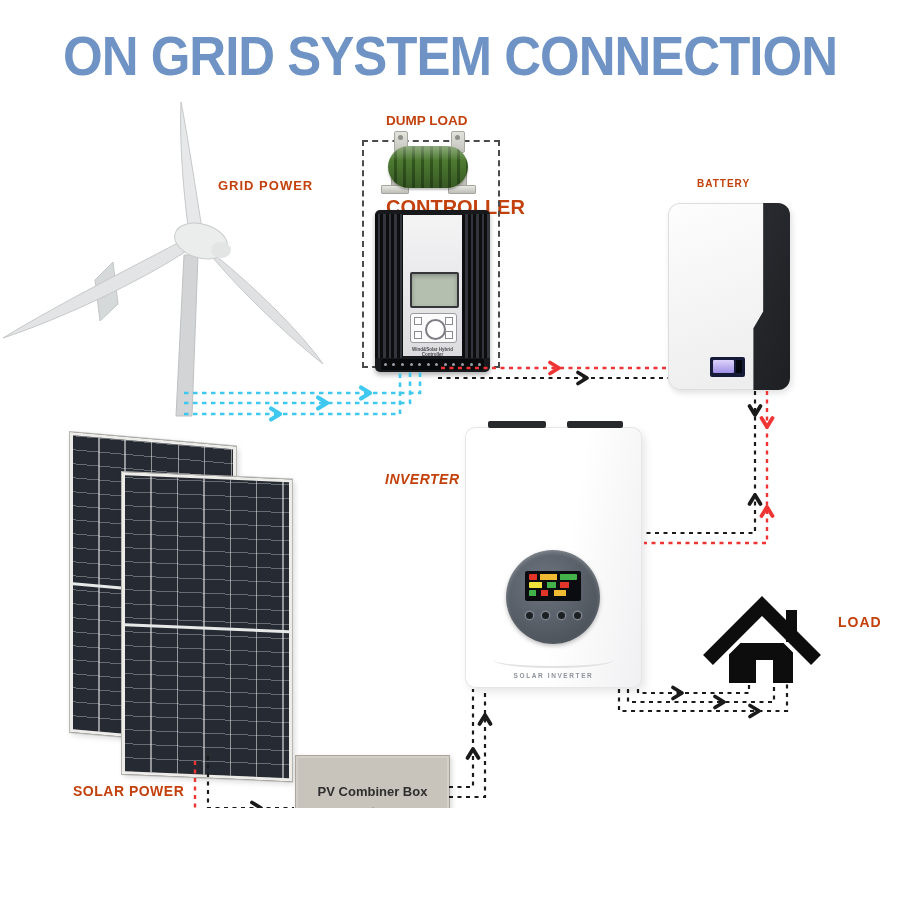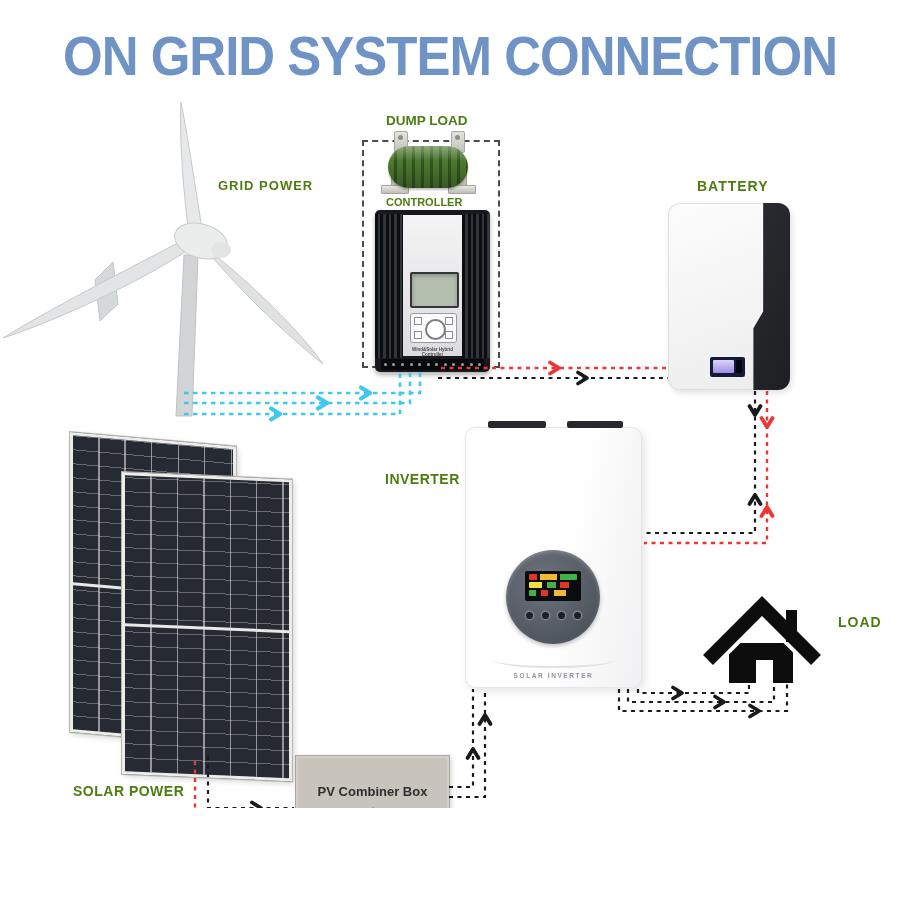--- a/index.html
+++ b/index.html
@@ -5,21 +5,21 @@
   html,body{margin:0;padding:0;background:#fff;}
   #canvas{position:relative;width:900px;height:808px;background:#ffffff;overflow:hidden;
           font-family:"Liberation Sans",sans-serif;}
 
   
   .title{position:absolute;left:0;top:24px;width:900px;text-align:center;
          font-size:51px;font-weight:bold;letter-spacing:-1px;color:#6e93c4;
          transform:scaleY(1.08);transform-origin:top center;}
 
   
-  .lbl{position:absolute;font-weight:bold;color:#4d7c0f;white-space:nowrap;}
+  .lbl{position:absolute;font-weight:bold;color:#c2410c;white-space:nowrap;}
 
   
   .dash-box{position:absolute;left:362px;top:140px;width:134px;height:224px;
             border:2px dashed #4b4b4b;z-index:2;}
 
   
   .dump-tab{position:absolute;width:12px;height:20px;background:linear-gradient(#e4e4df,#c2c2bb);
             border:1px solid #a8a8a0;border-radius:2px;z-index:3;}
   .dump-tab::after{content:"";position:absolute;left:3px;top:3px;width:5px;height:5px;border-radius:50%;
             background:#8f8f88;}
@@ -145,21 +145,21 @@
 
   <div class="lbl" style="left:386px;top:113px;font-size:13.5px;">DUMP LOAD</div>
   <div class="dump-tab" style="left:394px;top:131px;"></div>
   <div class="dump-tab" style="left:451px;top:131px;"></div>
   <div class="dump-leg" style="left:391px;top:172px;"></div>
   <div class="dump-leg" style="left:456px;top:172px;"></div>
   <div class="dump-foot" style="left:381px;top:185px;"></div>
   <div class="dump-foot" style="left:448px;top:185px;"></div>
   <div class="coil"></div>
 
-  <div class="lbl" style="left:386px;top:196px;font-size:11px;">CONTROLLER</div>
+  <div class="lbl" style="left:386px;top:196px;font-size:20px;">CONTROLLER</div>
   <div class="controller">
     <div class="ctrl-fin" style="left:0;"></div>
     <div class="ctrl-fin" style="right:0;"></div>
     <div class="ctrl-panel">
       <div class="ctrl-lcd"></div>
       <div class="ctrl-pad">
         <div class="ctrl-knob"></div>
         <div class="ctrl-key" style="left:3px;top:3px;"></div>
         <div class="ctrl-key" style="right:3px;top:3px;"></div>
         <div class="ctrl-key" style="left:3px;bottom:3px;"></div>
@@ -176,30 +176,30 @@
         <i></i>
         <i></i>
         <i></i>
         <i></i>
         <i></i>
         <i></i>
         <i></i>
     </div>
   </div>
 
-  <div class="lbl" style="left:697px;top:178px;font-size:14px;letter-spacing:1px;">BATTERY</div>
+  <div class="lbl" style="left:697px;top:178px;font-size:10px;letter-spacing:1px;">BATTERY</div>
   <div class="battery">
     <div class="battery-black"></div>
     <div class="battery-display">
       <div class="battery-screen"></div>
       <div class="battery-slot"></div>
     </div>
   </div>
 
-  <div class="lbl" style="left:385px;top:471px;font-size:14px;letter-spacing:0.5px;">INVERTER</div>
+  <div class="lbl" style="left:385px;top:471px;font-size:14px;letter-spacing:0.5px;font-style:italic;">INVERTER</div>
   <div class="inverter">
     <div class="inv-bracket" style="left:23px;width:58px;"></div>
     <div class="inv-bracket" style="left:102px;width:56px;"></div>
     <div class="inv-circle">
       <div class="inv-lcd">
           <i></i>
           <i></i>
           <i></i>
         </div>
       <div class="inv-btns">

